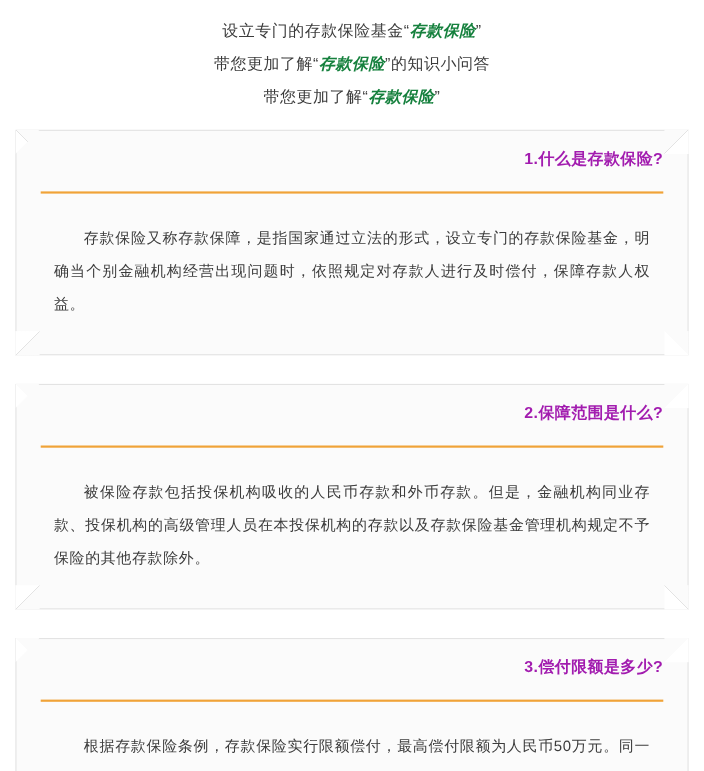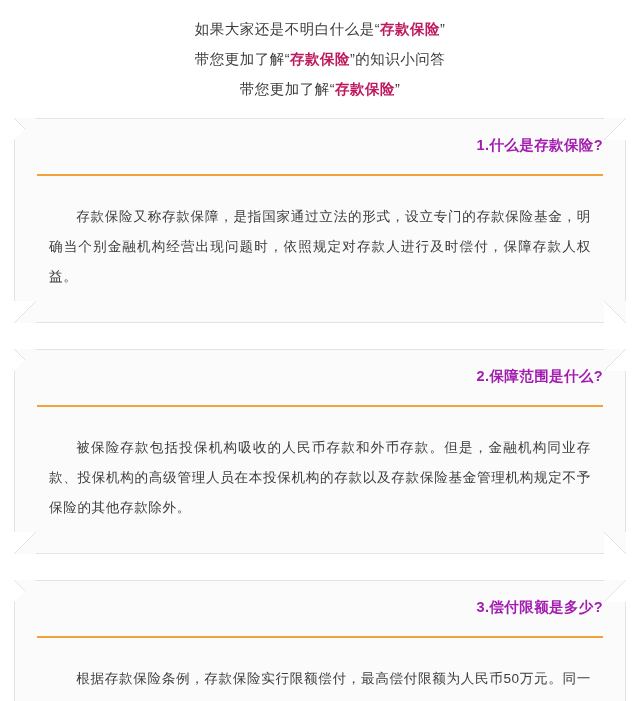--- a/index.html
+++ b/index.html
@@ -26,22 +26,23 @@
     text-align: center;
     padding: 4px 0 14px 0;
   }
   .intro-line {
     font-size: 14.5px;
     line-height: 30px;
     color: #3b3b3b;
     letter-spacing: 0.5px;
   }
   .hl {
-    color: #be185d;
+    color: #15803d;
     font-weight: bold;
+    font-style: italic;
   }
   .quote {
     color: #3b3b3b;
   }
 
   
   .card {
     position: relative;
     margin: 0 14px 26px 14px;
     background: #fbfbfb;
@@ -115,21 +116,21 @@
   }
   .para + .para { margin-top: 0; }
 </style>
 </head>
 <body>
 
 <div class="page">
 
   <div class="intro">
     <div class="intro-line">
-      <span>如果大家还是不明白什么是</span><span class="quote">“</span><span class="hl">存款保险</span><span class="quote">”</span>
+      <span>设立专门的存款保险基金</span><span class="quote">“</span><span class="hl">存款保险</span><span class="quote">”</span>
     </div>
     <div class="intro-line">
       <span>带您更加了解</span><span class="quote">“</span><span class="hl">存款保险</span><span class="quote">”</span><span>的知识小问答</span>
     </div>
     <div class="intro-line">
       <span>带您更加了解</span><span class="quote">“</span><span class="hl">存款保险</span><span class="quote">”</span>
     </div>
   </div>
 
   <div class="card">

